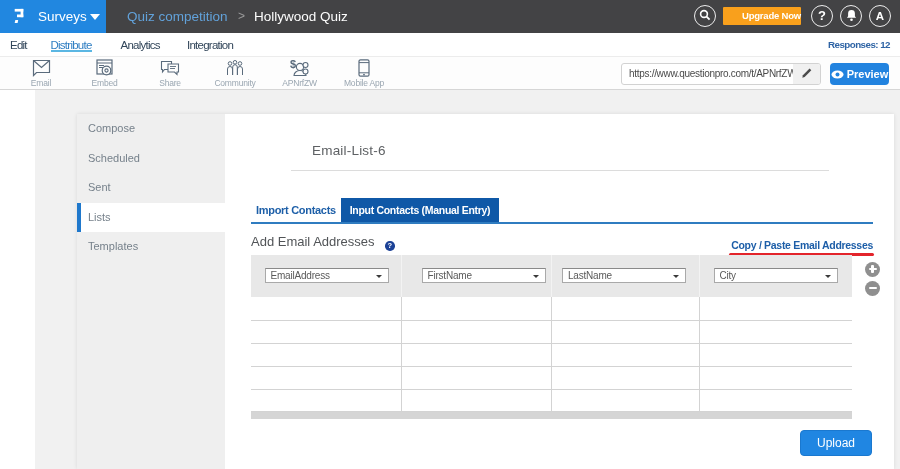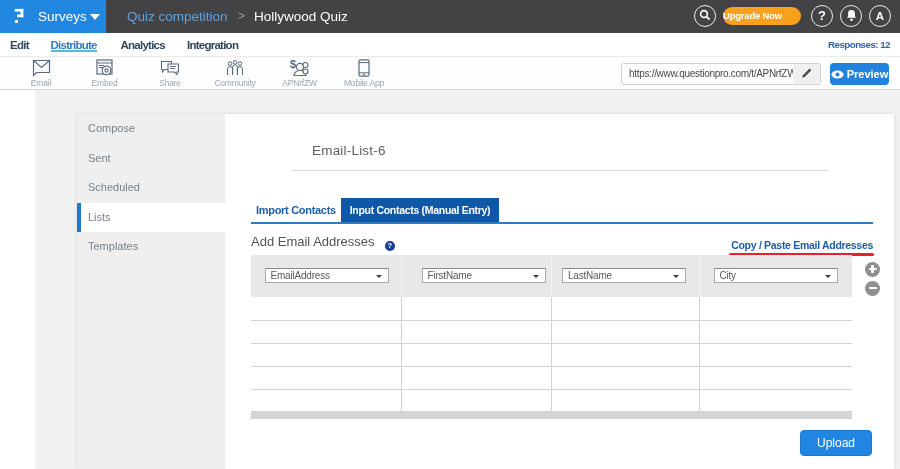--- a/index.html
+++ b/index.html
@@ -6,24 +6,24 @@
 html,body { width:900px; height:469px; overflow:hidden; font-family:"Liberation Sans", sans-serif; }
 
 #header { position:absolute; left:0; top:0; width:900px; height:33px; background:#434345; }
 #logobox { position:absolute; left:0; top:0; width:106px; height:33px; background:#2187E0; }
 #surveys { position:absolute; left:38px; top:0; height:33px; line-height:33px; color:#fff; font-size:13.5px; }
 #surveys-tri { position:absolute; left:90px; top:14px; width:0; height:0; border-left:5.5px solid transparent; border-right:5.5px solid transparent; border-top:6px solid #fff; }
 #crumb1 { position:absolute; left:127px; top:0; height:33px; line-height:33px; color:#62A2DA; font-size:13.5px; }
 #crumbsep { position:absolute; left:238px; top:0; height:33px; line-height:32px; color:#9b9b9b; font-size:12px; }
 #crumb2 { position:absolute; left:254px; top:0; height:33px; line-height:33px; color:#fdfdfd; font-size:13.5px; }
 .hcirc { position:absolute; top:5px; width:22px; height:22px; border:1.5px solid rgba(255,255,255,.9); border-radius:50%; color:#fff; text-align:center; }
-#upgrade { position:absolute; left:723px; top:7px; width:78px; height:18px; background:#F9A01C; border-radius:9px; color:#fff; font-size:9.5px; font-weight:bold; text-align:left; line-height:18px; letter-spacing:-0.2px; }
+#upgrade { position:absolute; left:723px; top:7px; width:78px; height:18px; background:#F9A01C; border-radius:1px; color:#fff; font-size:9.5px; font-weight:bold; text-align:right; line-height:18px; letter-spacing:-0.2px; }
 
 #nav { position:absolute; left:0; top:33px; width:900px; height:24px; background:#fff; border-bottom:1px solid #ececec; }
-.navitem { position:absolute; top:0; height:24px; line-height:24px; font-size:11.5px; font-weight:bold; color:#32465A; letter-spacing:-0.75px; }
+.navitem { position:absolute; top:0; height:24px; line-height:24px; font-size:11.5px; font-weight:normal; color:#32465A; letter-spacing:-0.75px; }
 #nav-dist { color:#2E7DC2; }
 #nav-dist:after { content:""; position:absolute; left:0; right:0; top:16.8px; height:2.5px; background:#5BB7E3; }
 #responses { position:absolute; right:10px; top:0; height:24px; line-height:24px; font-size:9.8px; font-weight:bold; color:#2F64A5; letter-spacing:-0.55px; }
 
 #toolbar { position:absolute; left:0; top:57px; width:900px; height:33px; background:#FDFDFD; border-bottom:1px solid #D6D6D6; }
 .titem { position:absolute; top:2px; width:60px; text-align:center; }
 .titem svg { display:block; margin:0 auto; }
 .tlabel { font-size:8.5px; color:#9AA6B1; letter-spacing:-0.2px; display:block; margin-top:1px; }
 #urlbox { position:absolute; left:621px; top:6px; width:200px; height:21.5px; background:#fff; border:1px solid #D2D2D2; border-radius:3px; font-size:10px; line-height:19.5px; color:#4A4A4A; padding-left:7px; letter-spacing:-0.3px; white-space:nowrap; overflow:hidden; }
 #urladdon { position:absolute; right:0; top:0; width:27px; height:19.5px; background:#F0F0F0; text-align:center; }
@@ -166,22 +166,22 @@
     <svg width="13" height="9" viewBox="0 0 13 9" style="vertical-align:-1px; margin-right:3px;">
       <ellipse cx="6.5" cy="4.5" rx="6" ry="4" fill="#fff"></ellipse>
       <circle cx="6.5" cy="4.5" r="2" fill="#2283DF"></circle>
     </svg>Preview</div>
 </div>
 
 <div id="content">
   <div id="card">
     <div id="sidebar">
       <div class="sitem">Compose</div>
+      <div class="sitem">Scheduled</div>
       <div class="sitem">Sent</div>
-      <div class="sitem">Scheduled</div>
       <div class="sitem active">Lists</div>
       <div class="sitem">Templates</div>
     </div>
     <div id="title">Email-List-6</div>
     <div id="titleline"></div>
     <div id="tab1">Import Contacts</div>
     <div id="tab2">Input Contacts (Manual Entry)</div>
     <div id="tabline"></div>
     <div id="addlabel">Add Email Addresses</div>
     <div id="qbadge">?</div>

